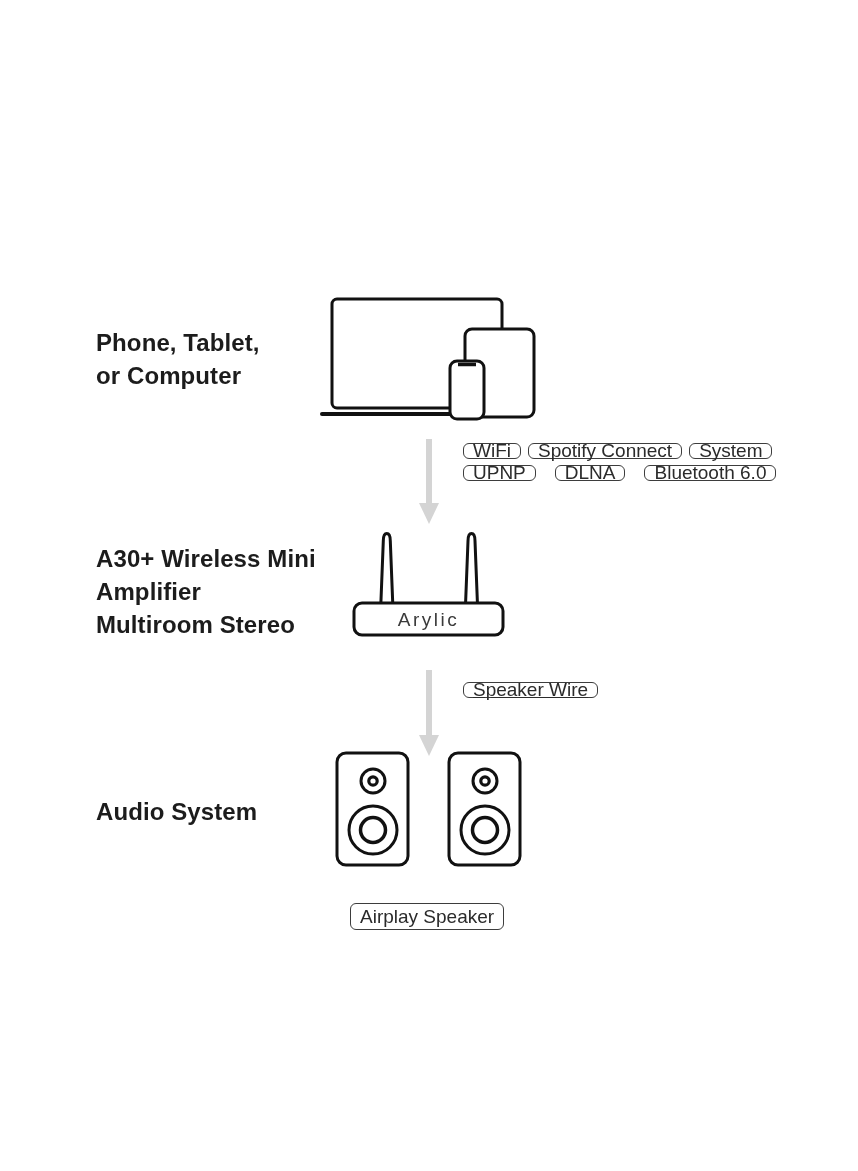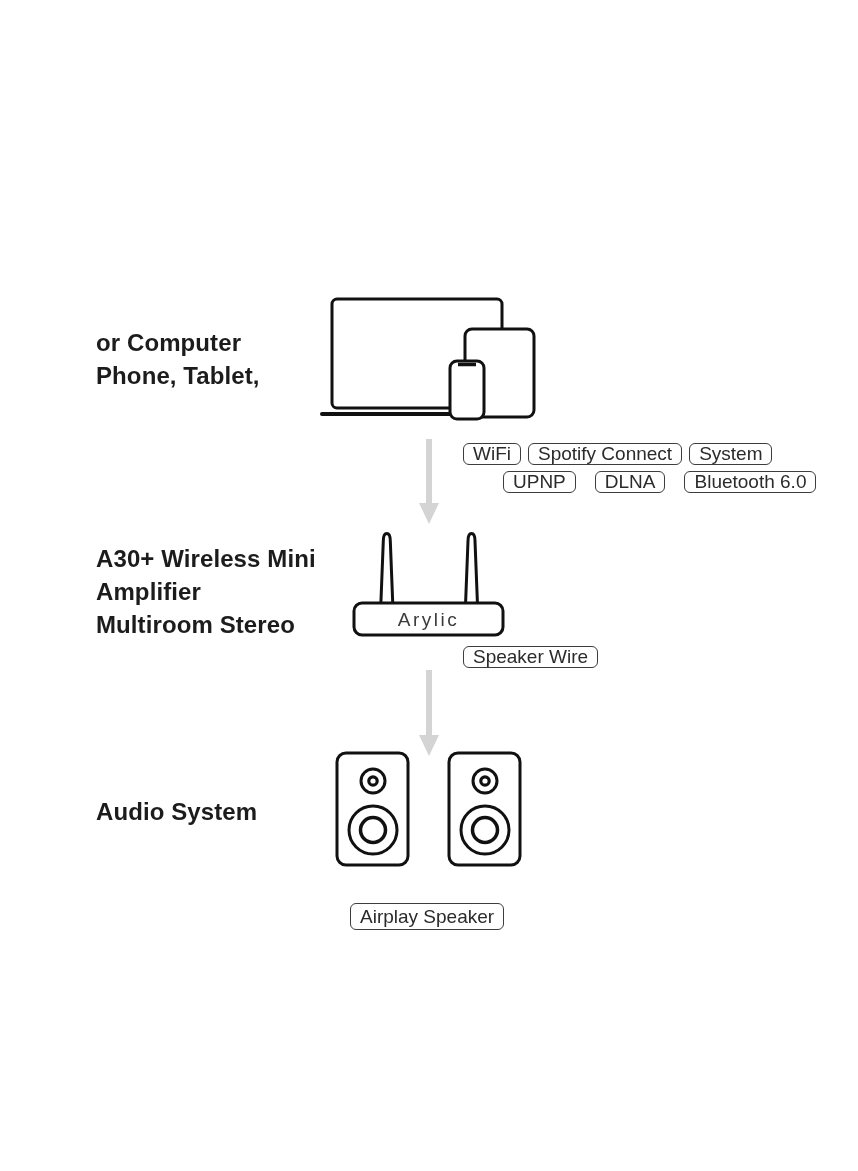--- a/index.html
+++ b/index.html
@@ -15,41 +15,41 @@
     position: absolute;
     font-size: 24px;
     line-height: 33px;
     font-weight: bold;
     color: #1c1c1c;
     letter-spacing: 0.1px;
   }
   .badge {
     display: inline-flex;
     align-items: center;
-    height: 22px;
+    height: 16px;
     padding: 0 9px;
     border: 1.5px solid #3d3d3d;
     border-radius: 6px;
     background: #ffffff;
     font-size: 19px;
     color: #2b2b2b;
     white-space: nowrap;
     box-sizing: border-box;
   }
   .badge-rows {
     position: absolute;
     left: 463px;
     top: 443px;
     display: flex;
     flex-direction: column;
     gap: 6px;
   }
   .badge-row { display: flex; }
   .badge-row.row1 { gap: 7px; }
-  .badge-row.row2 { gap: 19px; margin-left: 40px; }
+  .badge-row.row2 { gap: 19px; }
   .arrow { position: absolute; width: 20px; }
   .arrow-shaft {
     position: absolute;
     left: 7px; top: 0;
     width: 6px;
     background: #d4d4d4;
   }
   .arrow-head {
     position: absolute;
     left: 0;
@@ -66,22 +66,22 @@
     letter-spacing: 2.5px;
     fill: #3a3a3a;
   }
 </style>
 </head>
 <body>
 
 <div id="canvas">
 
   <div class="section-label" style="left:96px; top:326px;">
+    <div>Phone, Tablet,</div>
     <div>or Computer</div>
-    <div>Phone, Tablet,</div>
   </div>
 
   <svg style="left:315px; top:293px;" width="225" height="130" viewBox="0 0 225 130">
     <rect x="17" y="6" width="170" height="109" rx="5" fill="#ffffff" stroke="#111111" stroke-width="3"></rect>
     <line x1="7" y1="121" x2="137" y2="121" stroke="#111111" stroke-width="4" stroke-linecap="round"></line>
     <rect x="150" y="36" width="69" height="88" rx="7" fill="#ffffff" stroke="#111111" stroke-width="3"></rect>
     <rect x="135" y="68" width="34" height="58" rx="7" fill="#ffffff" stroke="#111111" stroke-width="3"></rect>
     <line x1="143" y1="71.5" x2="161" y2="71.5" stroke="#111111" stroke-width="3.5"></line>
   </svg>
 
@@ -114,21 +114,21 @@
     <path d="M 115.5 78 L 118 14 Q 118 6.5 121.5 6.5 Q 125 6.5 125 14 L 127.5 78 Z" fill="#ffffff" stroke="#111111" stroke-width="3" stroke-linejoin="round"></path>
     <rect x="4" y="76" width="149" height="32" rx="8" fill="#ffffff" stroke="#111111" stroke-width="3"></rect>
     <text x="78.5" y="99" text-anchor="middle" class="amp-brand-text">Arylic</text>
   </svg>
 
   <div class="arrow" style="left:418.7px; top:670px; height:86px;">
     <div class="arrow-shaft" style="height:66px;"></div>
     <div class="arrow-head" style="top:65px;"></div>
   </div>
 
-  <span class="badge" style="position:absolute; left:463px; top:646px;">Speaker Wire</span>
+  <span class="badge" style="position:absolute; left:463px; top:682px;text-decoration:underline;">Speaker Wire</span>
 
   <div class="section-label" style="left:96px; top:795px;">
     <div>Audio System</div>
   </div>
 
   <svg style="left:333px; top:748px;" width="80" height="122" viewBox="0 0 80 122">
     <rect x="4" y="5" width="71" height="112" rx="9" fill="#ffffff" stroke="#111111" stroke-width="3"></rect>
     <circle cx="40" cy="33" r="12" fill="#ffffff" stroke="#111111" stroke-width="3"></circle>
     <circle cx="40" cy="33" r="4.2" fill="#ffffff" stroke="#111111" stroke-width="3.2"></circle>
     <circle cx="40" cy="82" r="24" fill="#ffffff" stroke="#111111" stroke-width="3"></circle>

